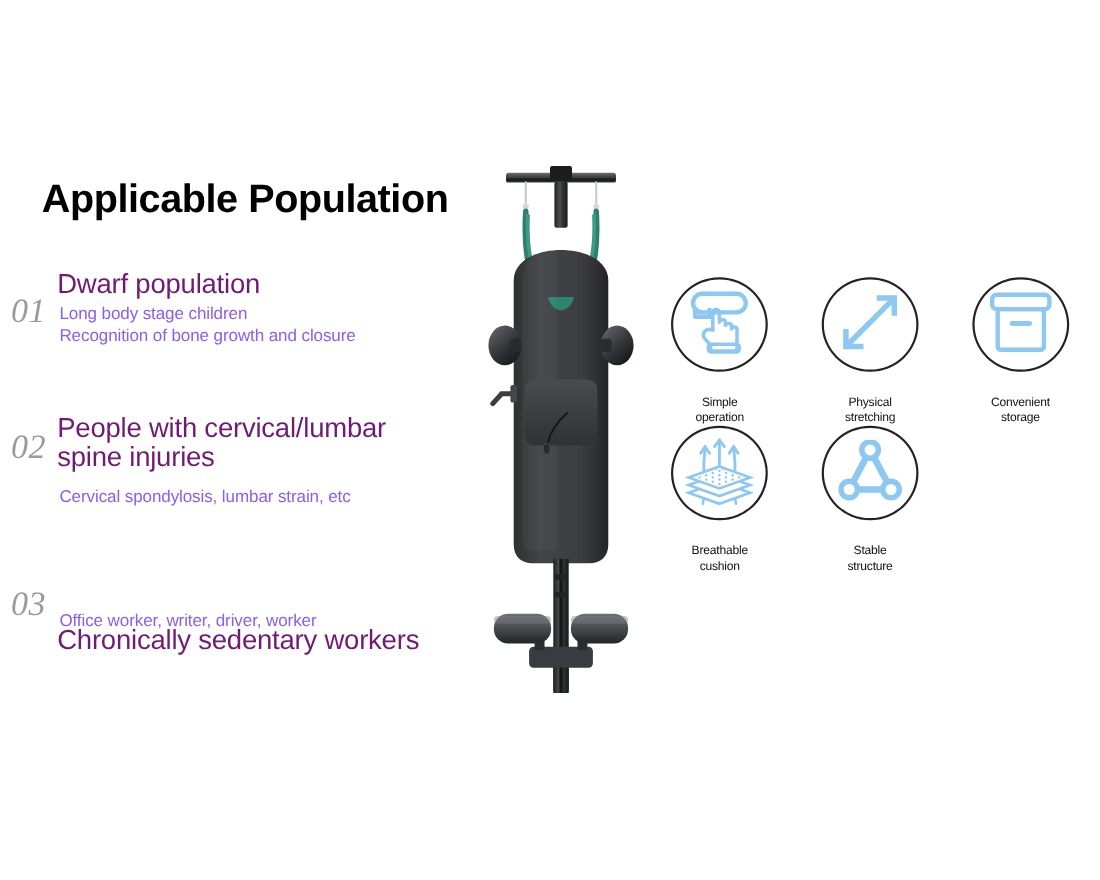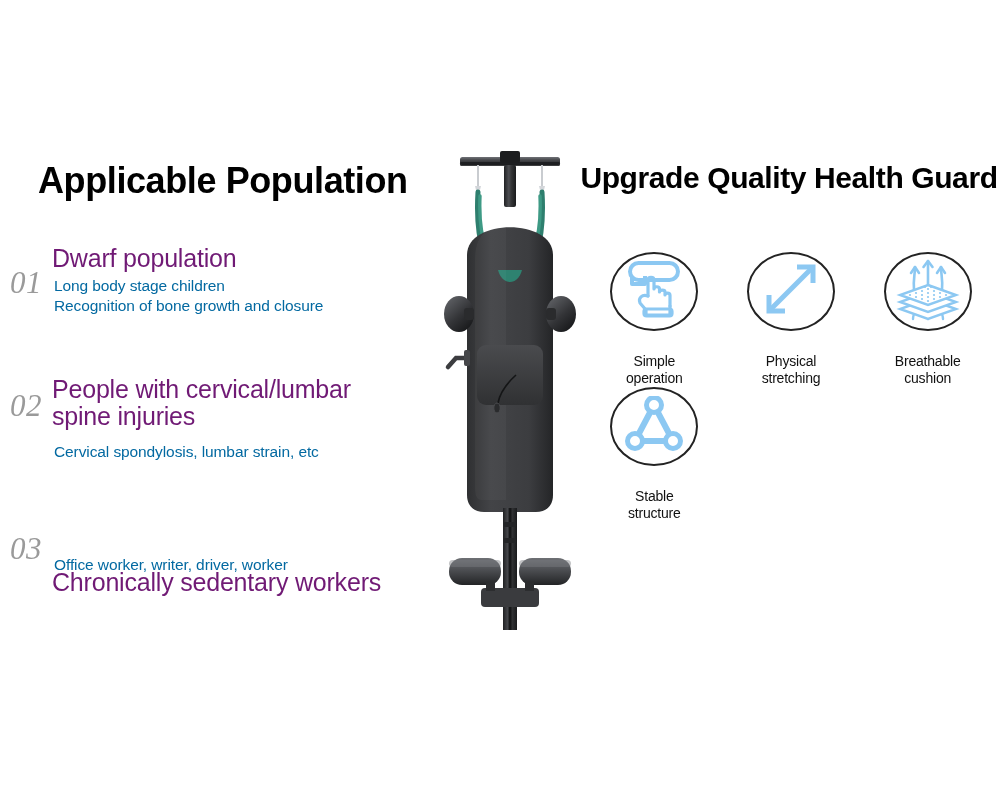--- a/index.html
+++ b/index.html
@@ -62,21 +62,21 @@
     left: 52px;
     font-size: 25px;
     color: #701a75;
     line-height: 1.08;
     letter-spacing: -0.2px;
   }
   .pop-sub {
     position: absolute;
     left: 54px;
     font-size: 15.5px;
-    color: #0369a1;
+    color: #8b5cf6;
     line-height: 1.27;
     letter-spacing: -0.1px;
   }
 
   
   #pop-item-1 { top: 85px; }
   #pop-item-1 .pop-num  { top: 22px; }
   #pop-item-1 .pop-head { top: 0px; }
   #pop-item-1 .pop-sub  { top: 31px; }
   
@@ -142,21 +142,21 @@
     border-radius: 50%;
     display: flex;
     align-items: center;
     justify-content: center;
     box-sizing: border-box;
     background: #ffffff;
   }
   .feature-label {
     margin-top: 22px;
     text-align: center;
-    font-size: 14px;
+    font-size: 11px;
     line-height: 1.22;
     color: #111111;
     letter-spacing: -0.2px;
     white-space: pre-line;
   }
 </style>
 </head>
 <body>
 
 <div id="canvas">
@@ -288,21 +288,20 @@
       <rect x="66" y="442" width="9" height="9" fill="#2C2D2F"></rect>
       <rect x="105" y="442" width="9" height="9" fill="#2C2D2F"></rect>
 
       <rect x="83" y="467" width="14" height="23" fill="url(#postGrad)"></rect>
       <rect x="88.5" y="467" width="3" height="23" fill="#111213" opacity="0.9"></rect>
     </svg>
   </div>
 
   <div id="right-col">
 
-    <div id="right-title" style="white-space: pre-line;">Upgrade Quality Health Guard</div>
 
     <div id="feature-grid">
 
       <div class="feature">
         <div class="feature-circle">
           <span>
             <svg width="58" height="62" viewBox="0 0 58 62" xmlns="http://www.w3.org/2000/svg">
               <rect x="5" y="5" width="48" height="17" rx="8.5" fill="none" stroke="#8CC8F2" stroke-width="4"></rect>
               <path d="M7 18 L7 26 L20 26 L20 18" fill="none" stroke="#8CC8F2" stroke-width="4" stroke-linejoin="round"></path>
               <path d="M23 22
@@ -334,20 +333,33 @@
                 <polyline points="36,8 52,8 52,24"></polyline>
                 <polyline points="24,52 8,52 8,36"></polyline>
               </g>
             </svg>
           </span>
         </div>
         <div class="feature-label" style="white-space: pre-line;">Physical
 stretching</div>
       </div>
 
+      <div class="feature">
+        <div class="feature-circle">
+          <span>
+            <svg width="58" height="56" viewBox="0 0 58 56" xmlns="http://www.w3.org/2000/svg">
+              <rect x="3" y="3" width="52" height="13" rx="4" fill="none" stroke="#8CC8F2" stroke-width="4"></rect>
+              <rect x="8" y="16" width="42" height="37" rx="3" fill="none" stroke="#8CC8F2" stroke-width="4"></rect>
+              <line x1="21" y1="29" x2="37" y2="29" stroke="#8CC8F2" stroke-width="4.5" stroke-linecap="round"></line>
+            </svg>
+          </span>
+        </div>
+        <div class="feature-label" style="white-space: pre-line;">Convenient
+storage</div>
+      </div>
 
       <div class="feature">
         <div class="feature-circle">
           <span>
             <svg width="64" height="64" viewBox="0 0 64 64" xmlns="http://www.w3.org/2000/svg">
 
               <g stroke="#8CC8F2" stroke-width="2.6" fill="none" stroke-linecap="round" stroke-linejoin="round">
                 <path d="M32 30 L32 4"></path>
                   <path d="M27.5 10 L32 4 L36.5 10"></path>
                 <path d="M18 33 C 17 22, 19 18, 19 10"></path>

